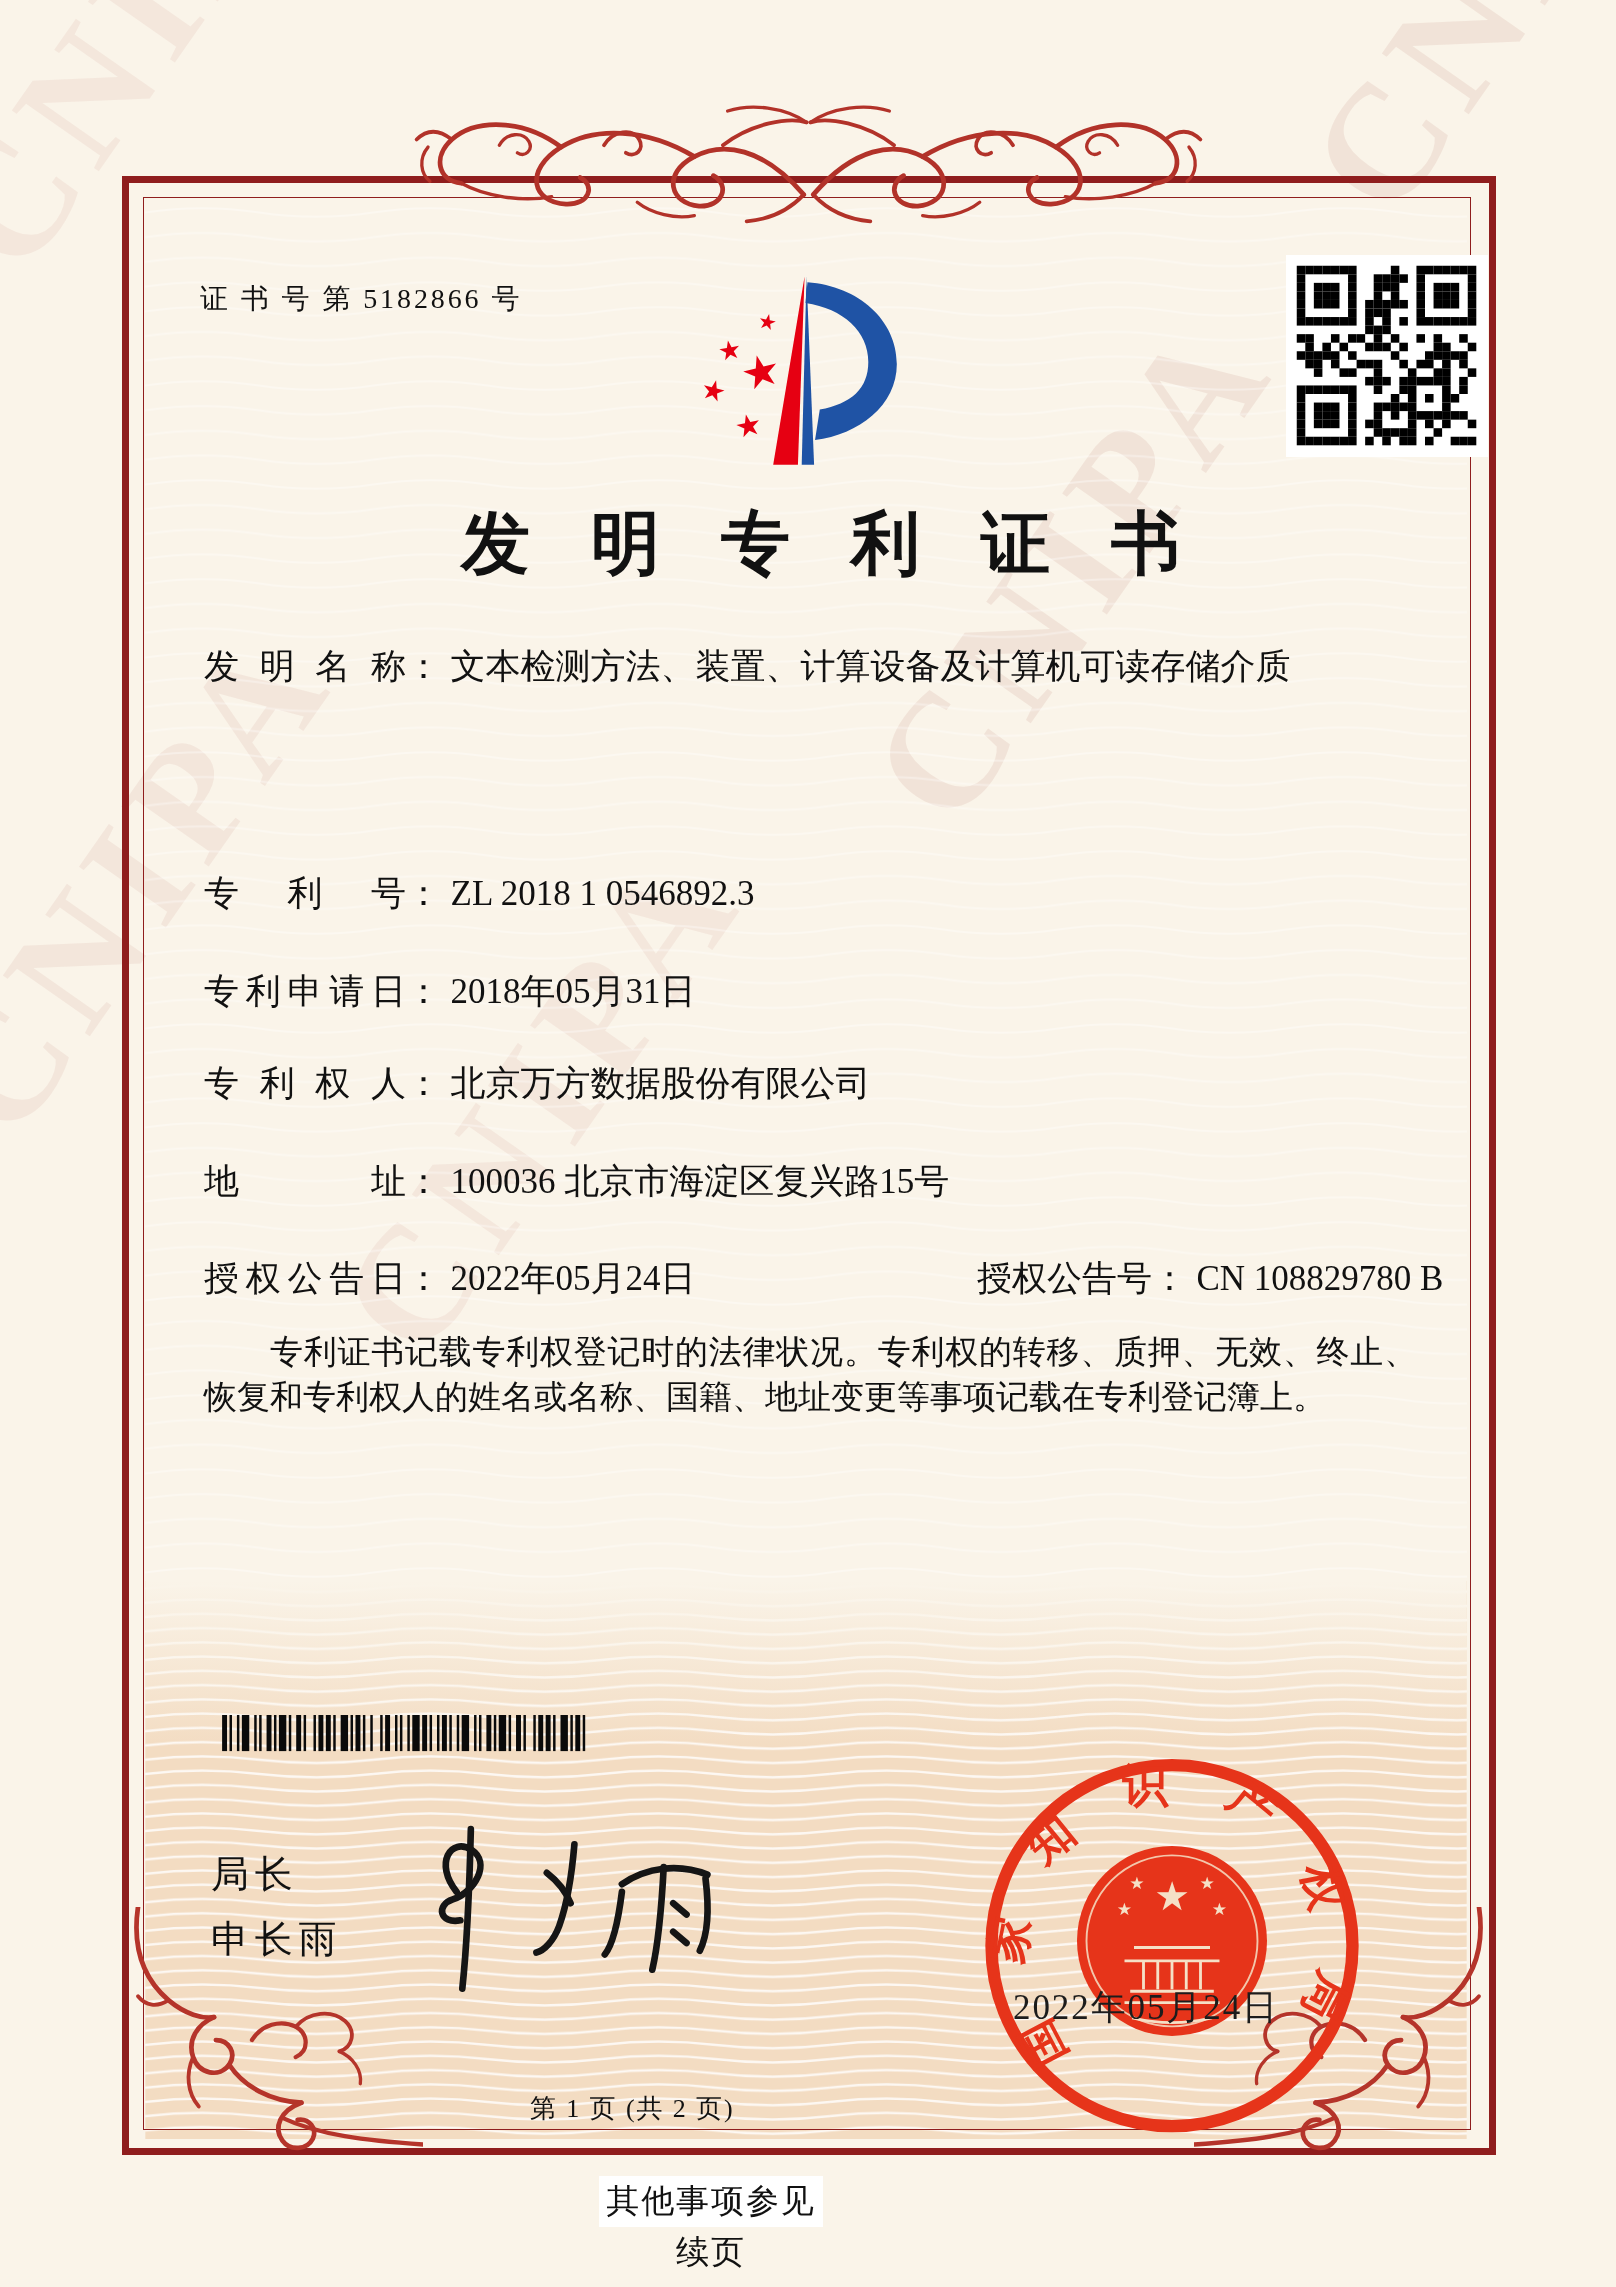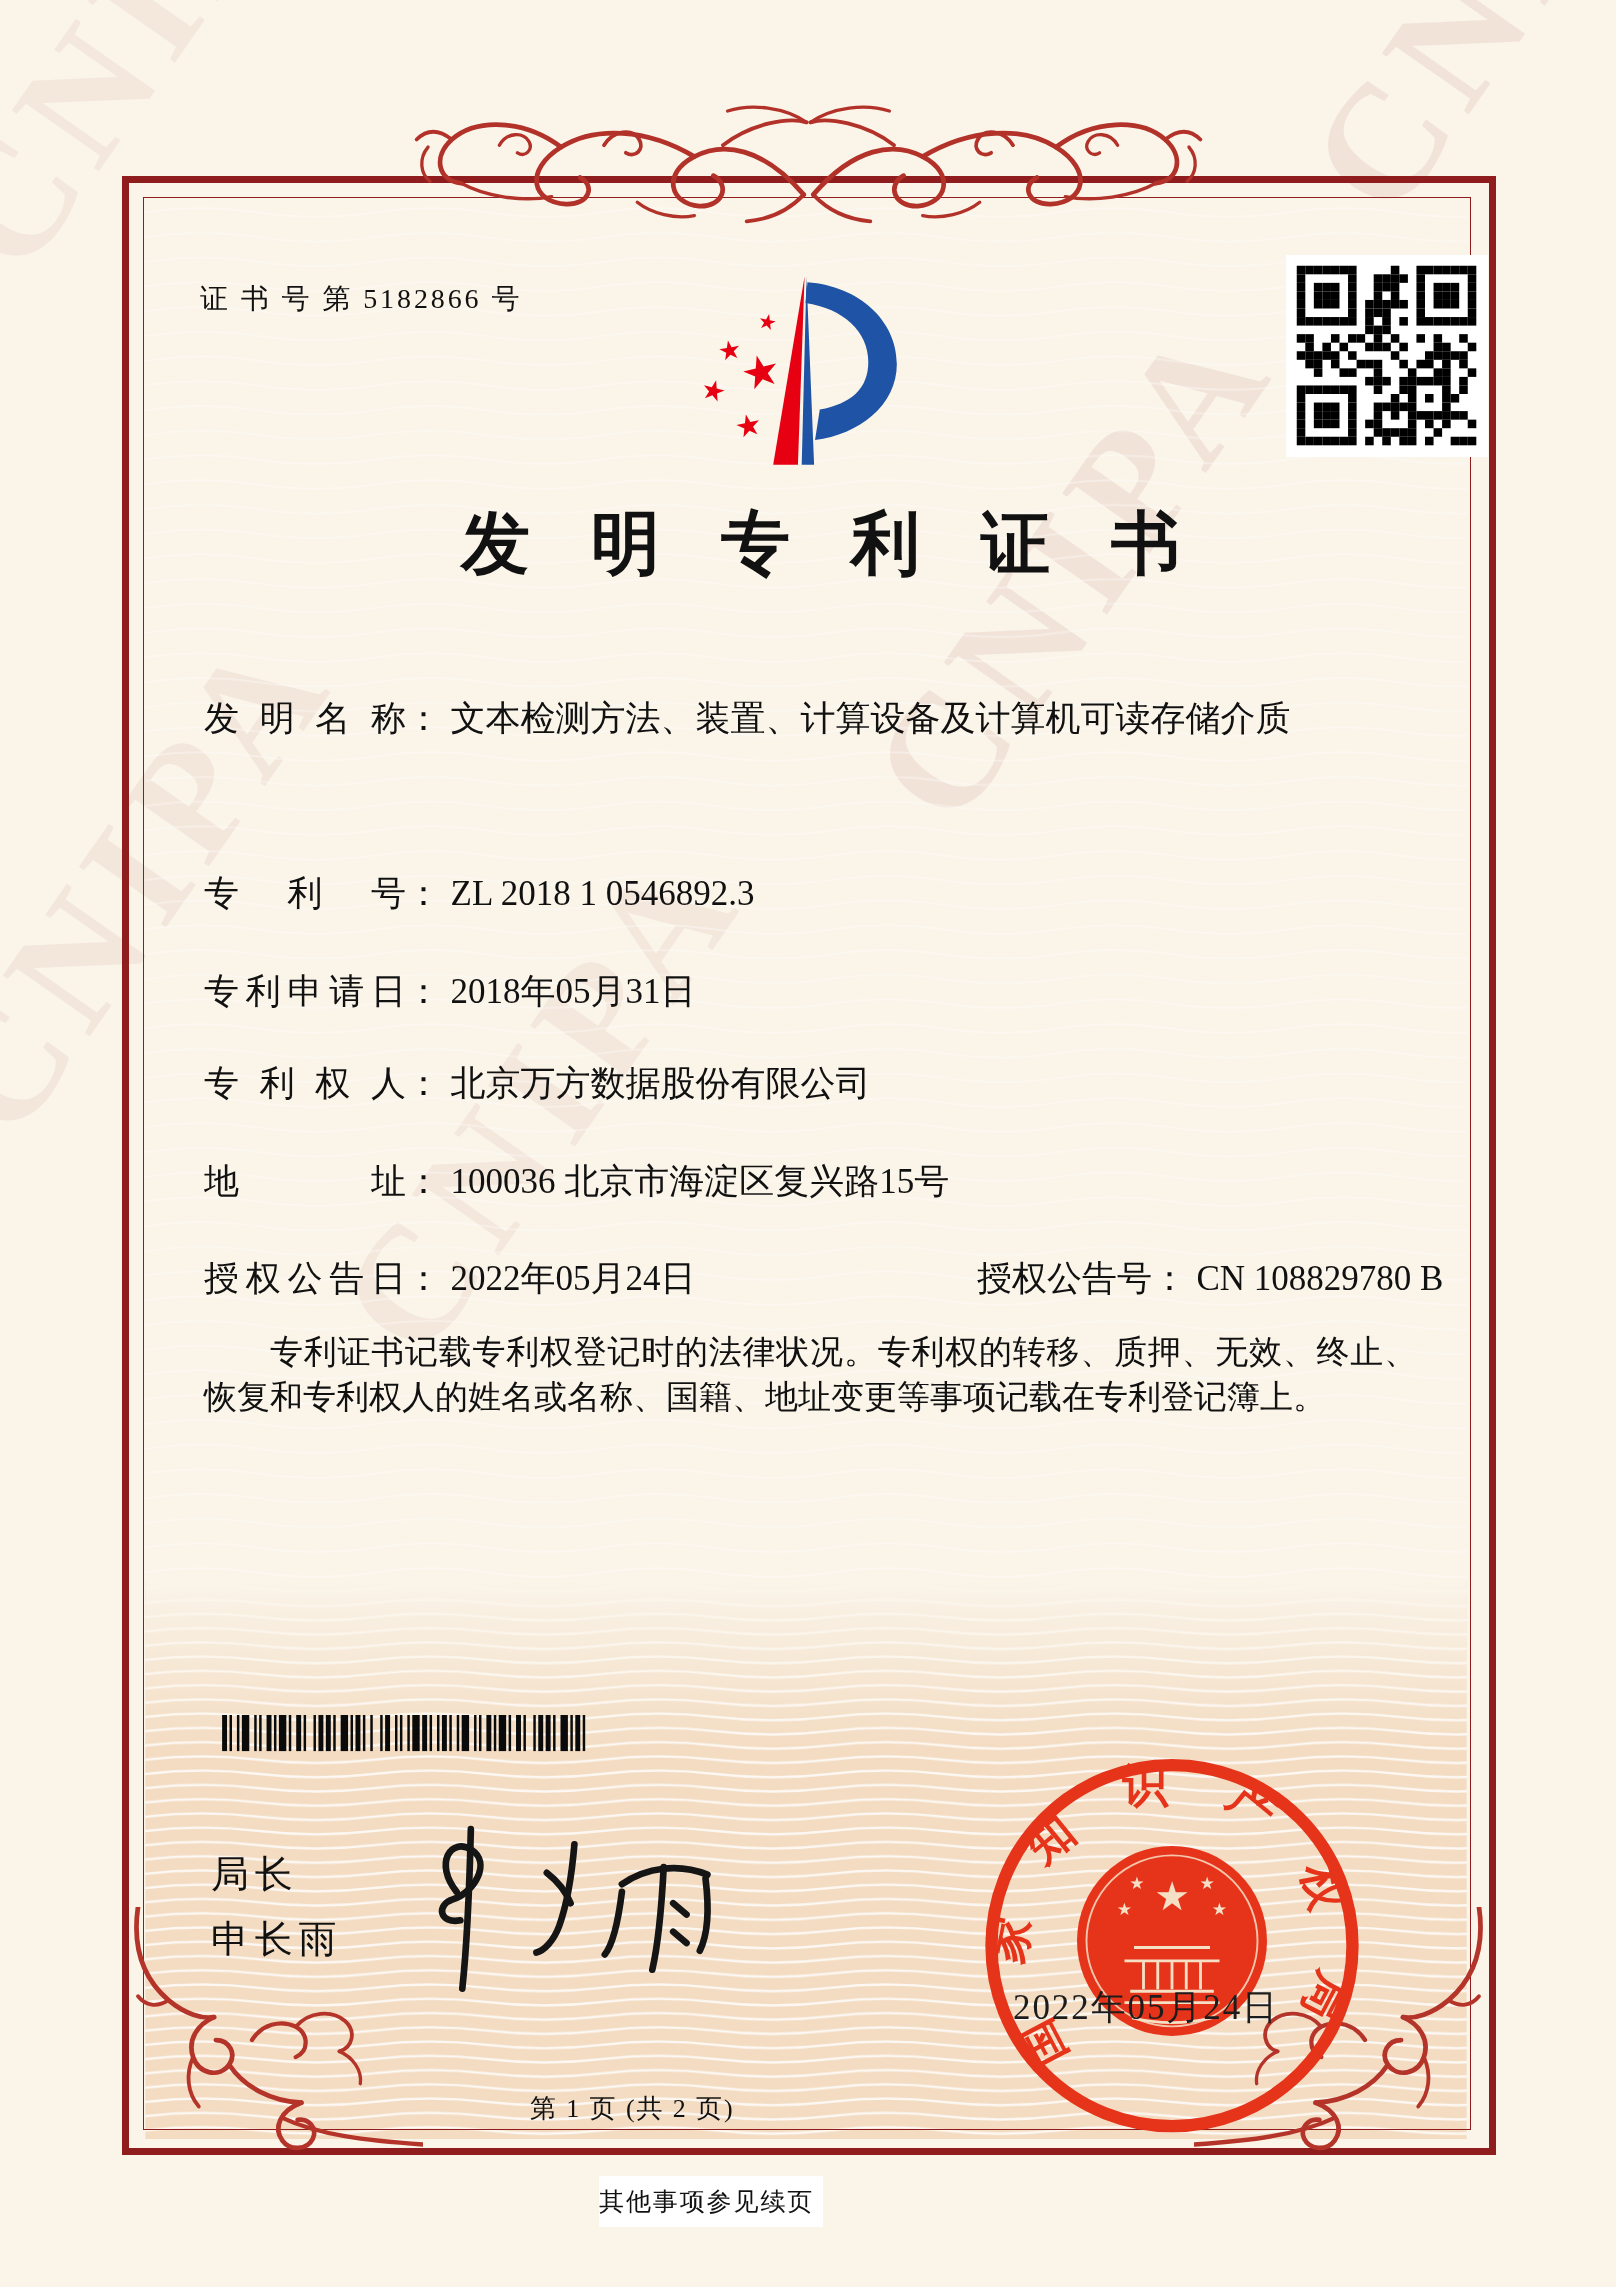--- a/index.html
+++ b/index.html
@@ -40,41 +40,41 @@
   .ls5{left:36px; top:150px; font-size:30px; transform:rotate(-12deg);}
   .qr-box{position:absolute; left:1286px; top:255px; width:202px; height:202px; background:#ffffff; z-index:5;}
   .qr-box svg{position:absolute; left:5.7px; top:5.7px;}
   .doc-title{position:absolute; left:0; top:498px; width:100%; text-align:center;
     font-size:69px; font-weight:bold; letter-spacing:61px; text-indent:61px; z-index:5;padding-left:12px;}
   
   .frow{position:absolute; left:204px; font-size:35px; line-height:44px; z-index:5; white-space:nowrap;}
   .lbl{display:inline-block; width:202px; text-align:justify; text-align-last:justify; vertical-align:top;}
   .lbl5{display:inline-block; vertical-align:top;}
   .val{margin-left:9.5px;}
-  .r1{top:697px;} .r2{top:775px;} .r3{top:872px;} .r4{top:970px;}
+  .r1{top:645px;} .r2{top:775px;} .r3{top:872px;} .r4{top:970px;}
   .r5{top:1062px;} .r6{top:1160px;} .r7{top:1257px;}
   .grant-right{position:absolute; left:773px; top:0;}
   
   .body-text{position:absolute; left:204px; top:1330px; width:1213px; font-size:33px;
     line-height:45px; text-align:justify; z-index:5;}
   .body-text p{margin:0 0 11.4px 0; text-indent:2em;}
   
   .barcode{position:absolute; left:222px; top:1715px; z-index:5;}
   .signer-title{position:absolute; left:211px; top:1849px; font-size:38px; letter-spacing:5.7px;
     font-family:"Liberation Sans","DejaVu Sans",sans-serif; font-weight:500; z-index:5;}
   .signer-name{position:absolute; left:211px; top:1914px; font-size:38px; letter-spacing:5.7px;
     font-family:"Liberation Sans","DejaVu Sans",sans-serif; font-weight:500; z-index:5;}
   .signature{position:absolute; left:373px; top:1812px; z-index:5;}
   .seal{position:absolute; left:982px; top:1746px; width:380px; height:404px; z-index:6;}
   .seal-date{position:absolute; left:989px; top:1984px; width:314px; text-align:center;
     font-size:35px; letter-spacing:1.9px; color:#1c1c1c; z-index:7; white-space:nowrap;}
   .page-info{position:absolute; left:530px; top:2091px; width:361px; text-align:left;
     font-size:26px; letter-spacing:1.9px; z-index:5;}
   .footer-note{position:absolute; left:599px; top:2176px; width:224px; height:51px;
-    background:#ffffff; line-height:51px; font-size:25px;
+    background:#ffffff; text-align:center; line-height:51px; font-size:33px;
     letter-spacing:1.9px; z-index:5;}
 </style>
 </head>
 <body>
 
 <div class="page">
 
   <div class="wm w1">CNIPA</div>
   <div class="wm w2">CNIPA</div>
   <div class="wm w3">CNIPA</div>

